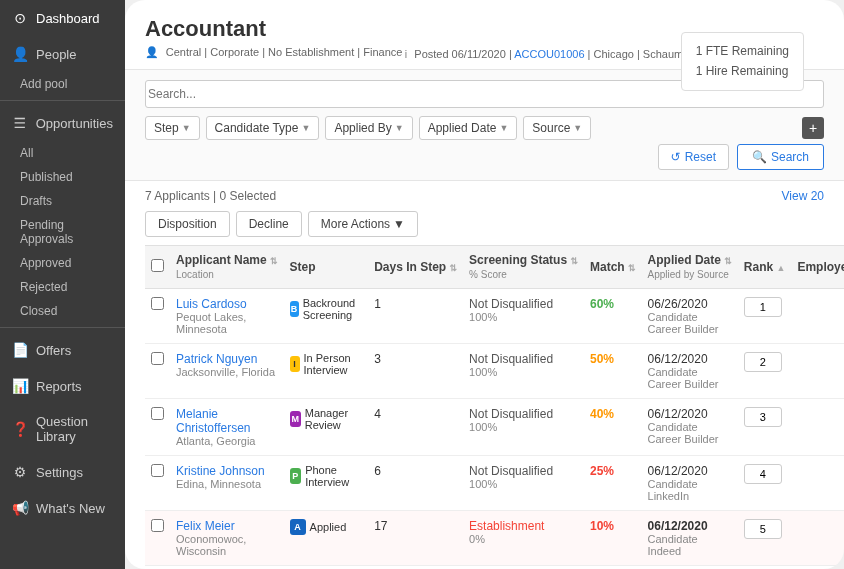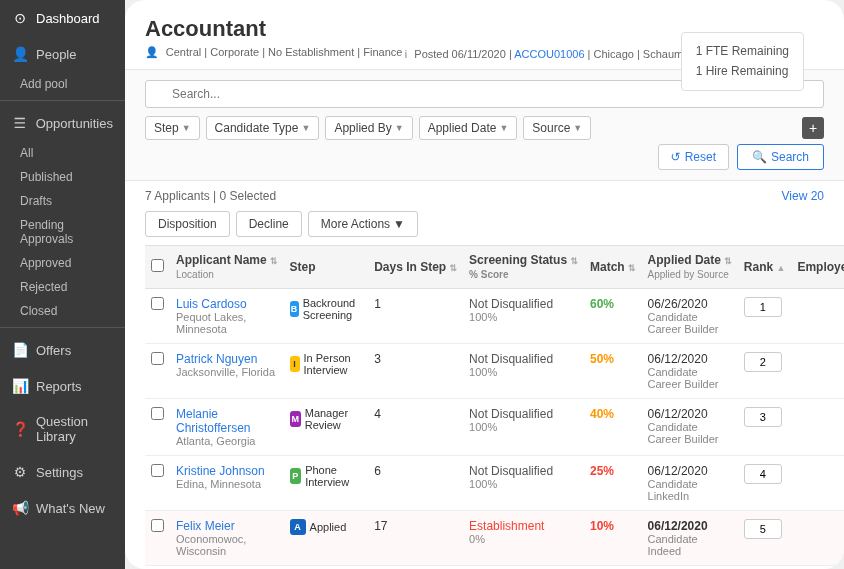--- a/index.html
+++ b/index.html
@@ -78,21 +78,21 @@
     }
 
     
     .filter-bar {
       padding: 10px 20px;
       border-bottom: 1px solid #e5e5e5;
       background: #fafafa;
     }
     .search-input {
       width: 100%;
-      padding: 6px 26px;
+      padding: 6px 2px;
       border: 1px solid #ccc;
       border-radius: 3px;
       font-size: 12px;
       color: #999;
       margin-bottom: 8px;
       outline: none;
     }
     .filter-chip {
       display: flex;
       align-items: center;
@@ -431,21 +431,21 @@
           <th>
             Applicant Name <span class="sort-icon">⇅</span><br>
             <span style="font-weight:normal;color:#888;font-size:10px;">Location</span>
           </th>
           <th>Step</th>
           <th>
             Days In Step <span class="sort-icon">⇅</span>
           </th>
           <th>
             Screening Status <span class="sort-icon">⇅</span><br>
-            <span style="font-weight:bold;color:#888;font-size:10px;">% Score</span>
+            <span style="font-weight:normal;color:#888;font-size:10px;">% Score</span>
           </th>
           <th>
             Match <span class="sort-icon">⇅</span>
           </th>
           <th>
             Applied Date <span class="sort-icon">⇅</span><br>
             <span style="font-weight:normal;color:#888;font-size:10px;">Applied by Source</span>
           </th>
           <th>
             Rank <span class="sort-icon">▲</span>

